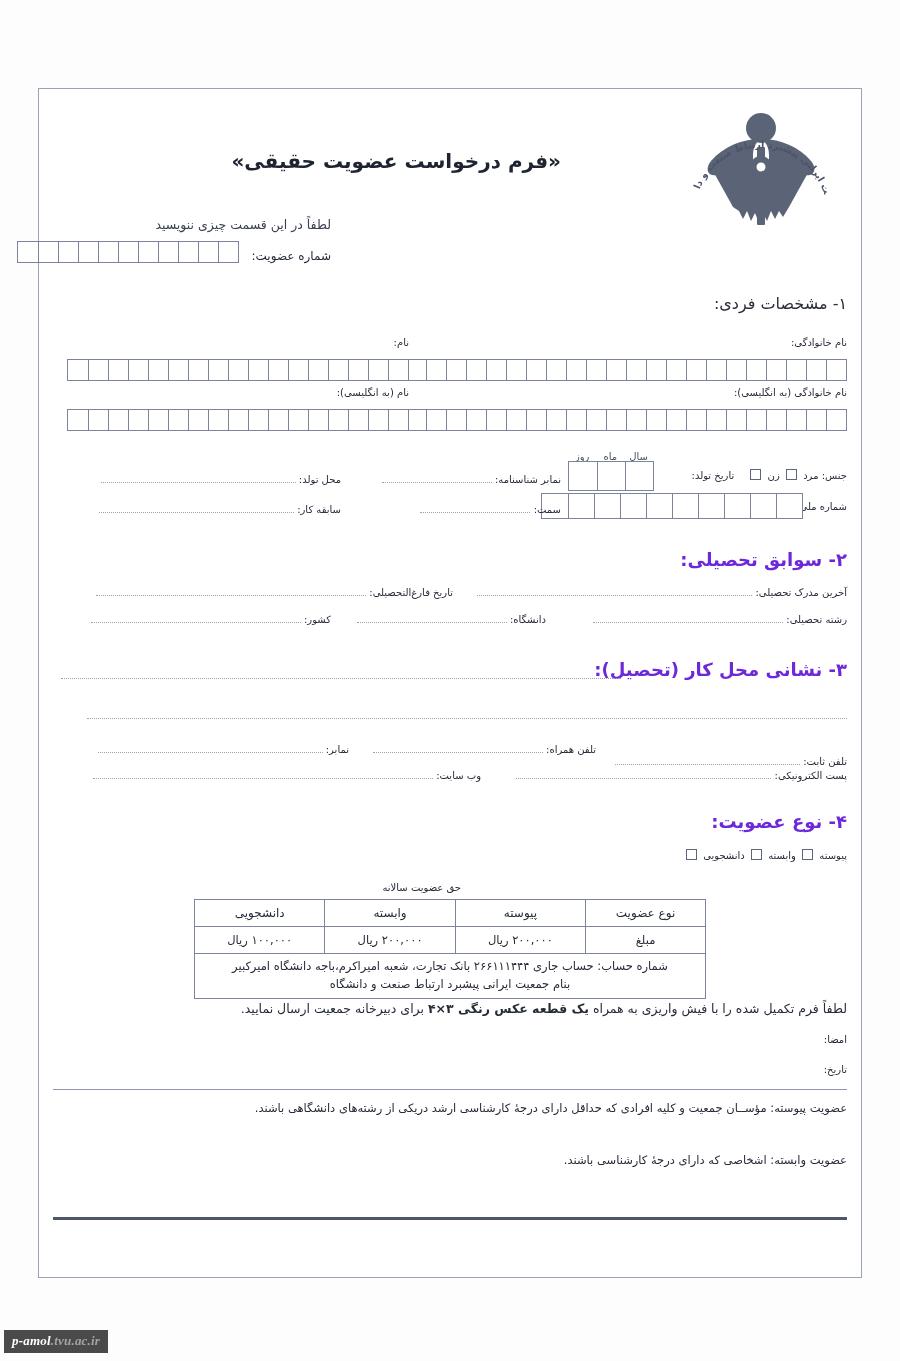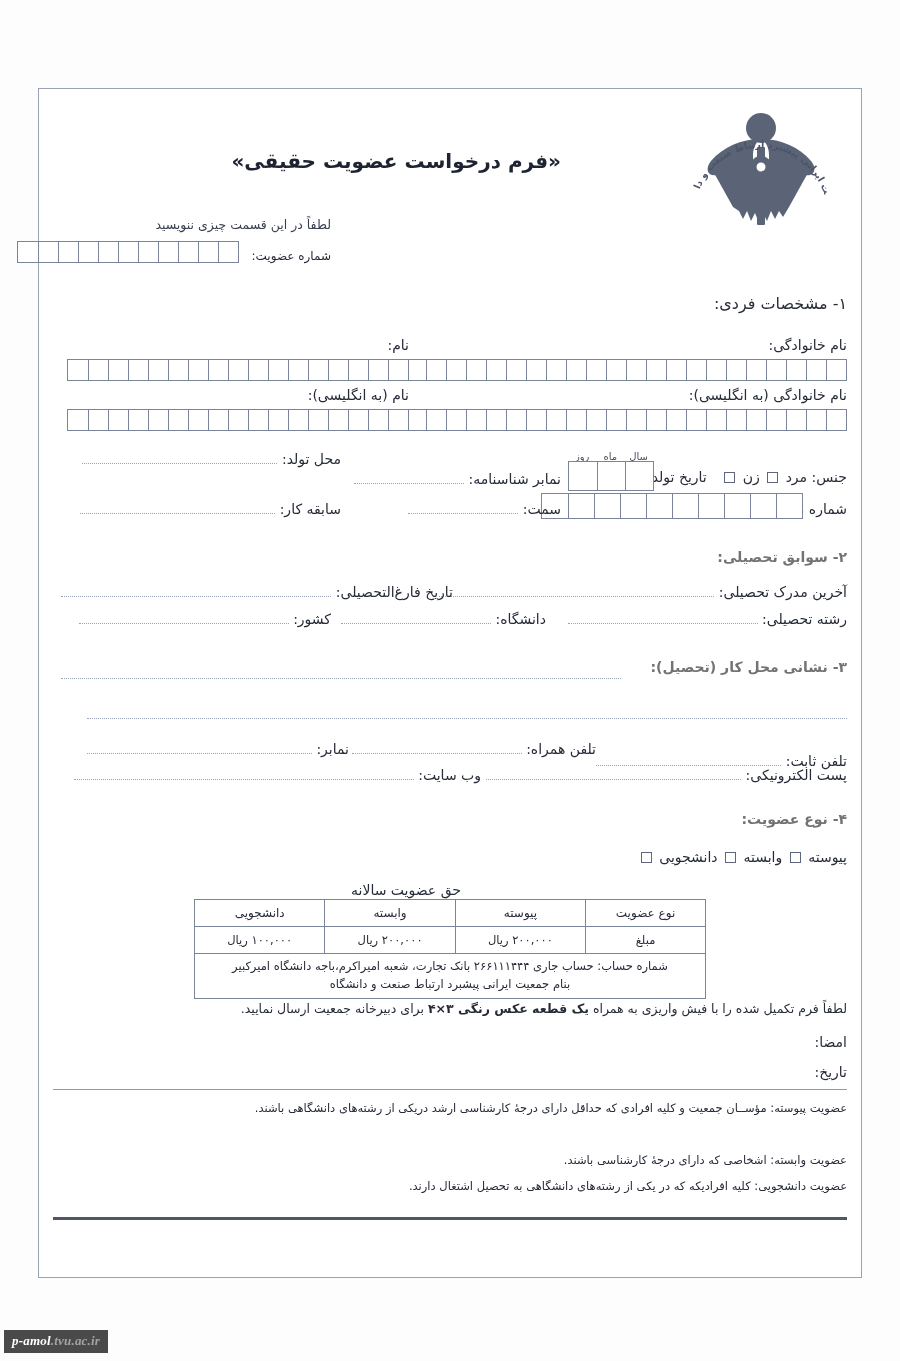--- a/index.html
+++ b/index.html
@@ -62,25 +62,25 @@
   .boxrow .cell{
     width:20px;height:20px;
     border-left:1px solid #7b849a;
     box-sizing:border-box;
     background:#fff;
   }
   .boxrow .cell:last-child{border-left:none;}
 
   
   .section-title{
-    font-size:14px;font-weight:bold;color:#737373;
+    font-size:18px;font-weight:bold;color:#6d28d9;
     text-align:right;
   }
   .fld{
-    font-size:14px;color:#262b38;white-space:nowrap;
+    font-size:10px;color:#262b38;white-space:nowrap;
   }
   .dots{
     display:inline-block;
     border-bottom:1px dotted #9aa3b5;
     height:11px;
     vertical-align:baseline;
   }
   .abs{position:absolute;}
 
   
@@ -324,21 +324,21 @@
           <div class="cell" style="width:28px;height:28px;"></div>
           <div class="cell" style="width:28px;height:28px;"></div>
           <div class="cell" style="width:28px;height:28px;border-left:none;"></div>
         </div>
       </div>
 
       <div class="abs fld" style="right:300px;top:382px;">
         <span>نمابر شناسنامه:</span>
         <span class="dots" style="width:110px;"></span>
       </div>
-      <div class="abs fld" style="right:520px;top:362px;">
+      <div class="abs fld" style="right:520px;top:382px;">
         <span>محل تولد:</span>
         <span class="dots" style="width:195px;"></span>
       </div>
 
       <div class="abs fld" style="right:14px;top:412px;">شماره ملی:</div>
       <div class="abs" style="right:58px;top:404px;">
         <div class="boxrow" style="height:24px;">
             <div class="cell" style="width: 26px; height: 24px;"></div>
             <div class="cell" style="width: 26px; height: 24px;"></div>
             <div class="cell" style="width: 26px; height: 24px;"></div>
@@ -455,23 +455,20 @@
       <div class="abs fld" style="right:14px;top:975px;">تاریخ:</div>
 
       <div class="rule-thin" style="top:1000px;"></div>
 
       <div class="note" style="top:1010px;">
         <b>عضویت پیوسته:</b><span> مؤســان جمعیت و کلیه افرادی که حداقل دارای درجۀ کارشناسی ارشد دریکی از رشته‌های دانشگاهی باشند.</span>
       </div>
       <div class="note" style="top:1062px;">
         <b>عضویت وابسته:</b><span> اشخاصی که دارای درجۀ کارشناسی باشند.</span>
       </div>
-      <div class="note" style="top:1088px;">
-        <b>عضویت دانشجویی:</b><span> کلیه افرادیکه که در یکی از رشته‌های دانشگاهی به تحصیل اشتغال دارند.</span>
-      </div>
 
       <div class="rule-thick" style="top:1128px;"></div>
 
 
     </div>
   </div>
 
   <div class="watermark">
     <span class="wm-a">p-amol</span><span class="wm-b">.tvu.ac.ir</span>
   </div>

